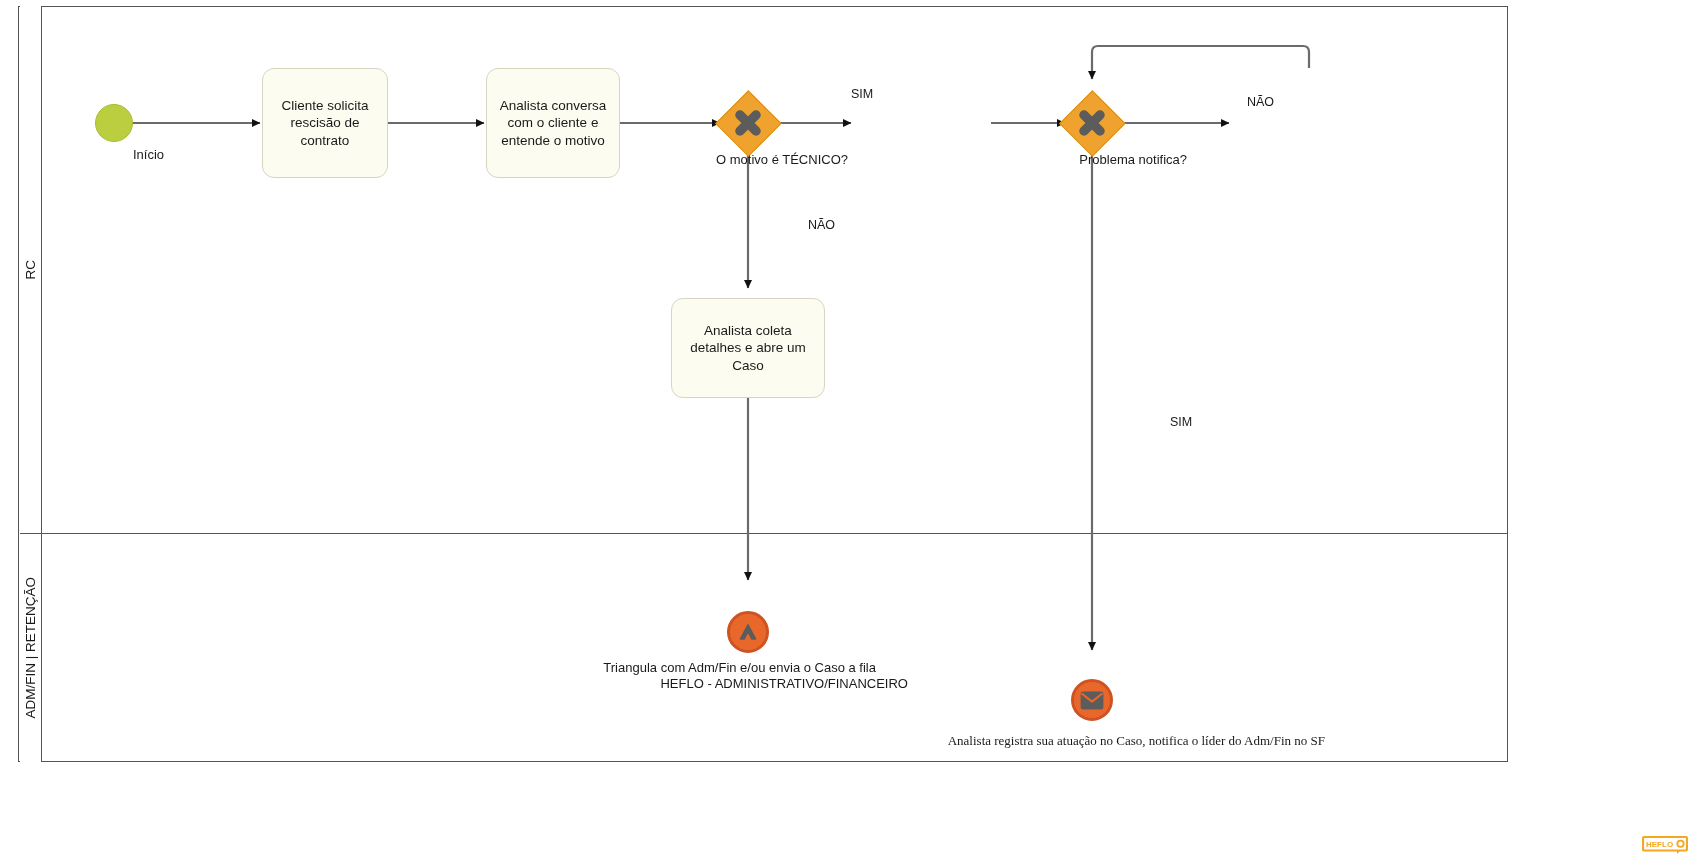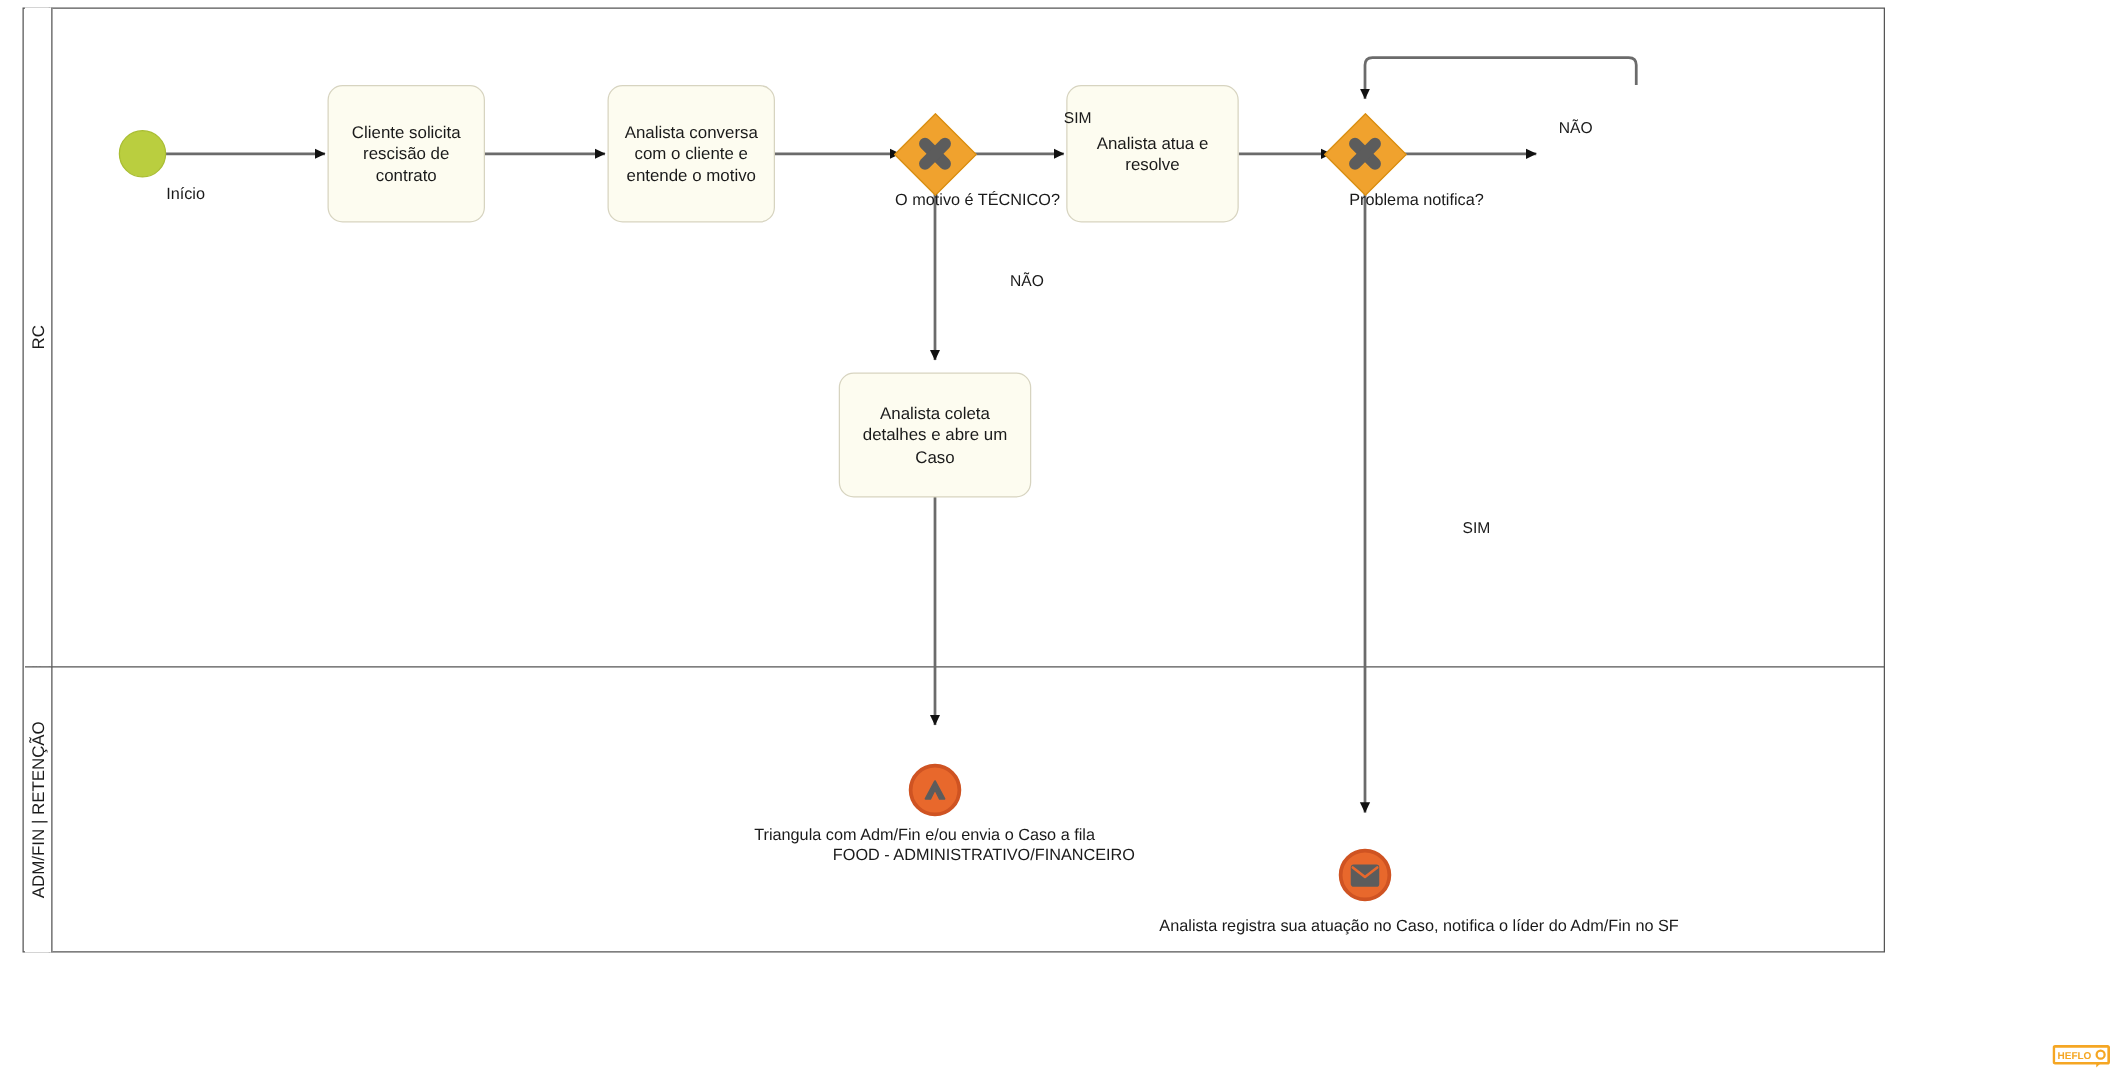--- a/index.html
+++ b/index.html
@@ -216,21 +216,20 @@
     </g>
   </svg>
 
   <div class="event start-event" style="left:95px; top:104px;"></div>
   <div class="label" style="left:64px; top:147px; width:100px;">Início</div>
 
   <div class="task" style="left:262px; top:68px; width:126px; height:110px;">Cliente solicita<br>rescisão de<br>contrato</div>
 
   <div class="task" style="left:486px; top:68px; width:134px; height:110px;">Analista conversa<br>com o cliente e<br>entende o motivo</div>
 
-  <div class="task" style="left:853px; top:68px; width:138px; height:110px;">Analista atua e<br>resolve</div>
 
 
   <div class="task" style="left:671px; top:298px; width:154px; height:100px;">Analista coleta<br>detalhes e abre um<br>Caso</div>
 
   <div class="gateway" style="left:715px; top:90px;">
     <div class="diamond"></div>
     <svg class="xmark" viewBox="0 0 66 66">
       <g stroke="#5c5c5c" stroke-width="9.5" stroke-linecap="round">
         <line x1="25" y1="25" x2="41" y2="41"></line>
         <line x1="41" y1="25" x2="25" y2="41"></line>
@@ -254,29 +253,29 @@
   <div class="edge-label" style="left:808px; top:218px;">NÃO</div>
   <div class="edge-label" style="left:1247px; top:95px;">NÃO</div>
   <div class="edge-label" style="left:1170px; top:415px;">SIM</div>
 
   <div class="event end-event" style="left:727px; top:611px;">
     <svg width="24" height="24" viewBox="0 0 24 24">
       <path d="M12 5 L19.5 19 L15.8 19 L12 11.4 L8.2 19 L4.5 19 Z" fill="#5c5c5c" stroke="#5c5c5c" stroke-width="1.6" stroke-linejoin="round"></path>
     </svg>
   </div>
   <div class="label" style="left:556px; top:660px; width:320px;">Triangula com Adm/Fin e/ou envia o Caso a fila</div>
-  <div class="label" style="left:588px; top:676px; width:320px;">FOOD - ADMINISTRATIVO/FINANCEIRO</div>
+  <div class="label" style="left:588px; top:676px; width:320px;">HEFLO - ADMINISTRATIVO/FINANCEIRO</div>
 
   <div class="event end-event" style="left:1071px; top:679px;">
     <svg width="24" height="19" viewBox="0 0 24 19">
       <rect x="1.3" y="1.3" width="21.4" height="16.4" rx="1.6" fill="#5c5c5c" stroke="#5c5c5c" stroke-width="1.4"></rect>
       <path d="M2.2 3 L12 10.6 L21.8 3" fill="none" stroke="#e8682c" stroke-width="2.1" stroke-linecap="round" stroke-linejoin="round"></path>
     </svg>
   </div>
-  <div class="label" style="left:843px; top:733px; width:500px;">Analista registra sua atuação no Caso, notifica o líder do Adm/Fin no SF</div>
+  <div class="label" style="left:825px; top:733px; width:500px;font-family:Liberation Serif, serif;">Analista registra sua atuação no Caso, notifica o líder do Adm/Fin no SF</div>
 
   <svg id="heflo-logo" viewBox="0 0 92 38">
     <g fill="none" stroke="#f5a623" stroke-width="4.2">
       <rect x="2.1" y="2.1" width="87.8" height="27" rx="2"></rect>
     </g>
     <text x="8" y="22.5" font-family="'Liberation Sans', sans-serif" font-size="16" font-weight="bold" fill="#f5a623">HEFLO</text>
     <path d="M70 29 L70 36 L77 29" fill="#f5a623" stroke="none"></path>
     <circle cx="77" cy="15.5" r="6.4" fill="#ffffff" stroke="#f5a623" stroke-width="3.6"></circle>
   </svg>
 

